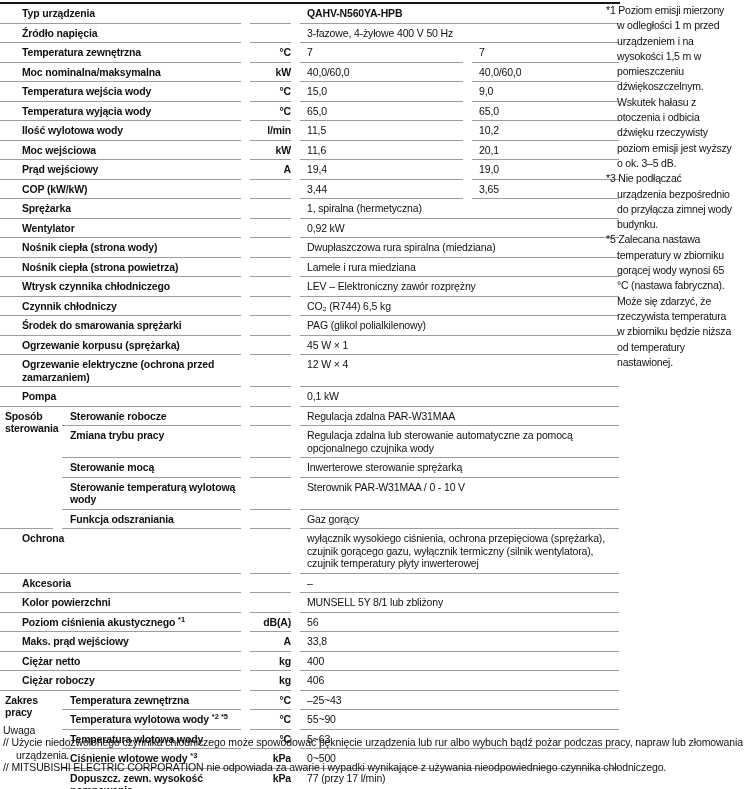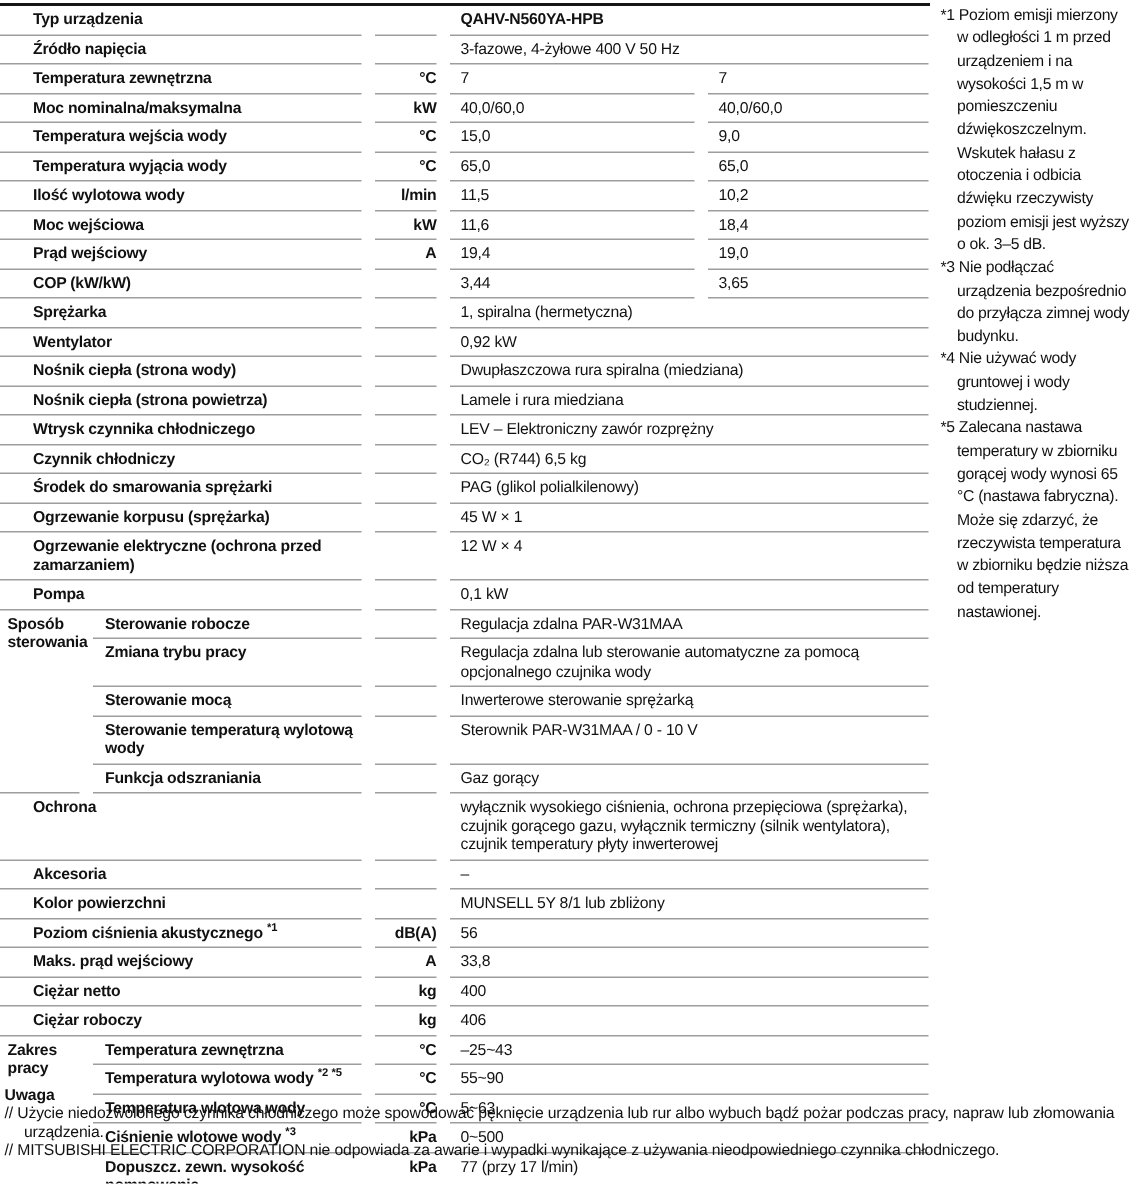--- a/index.html
+++ b/index.html
@@ -29,30 +29,30 @@
   td.lbl .c   { padding-left:5px; font-weight:700;margin-left:17px; }
   td.sublbl .c{ padding-left:8px; font-weight:700; }
   td.grp      { vertical-align:top; }
   td.grp .c   { padding-left:5px; font-weight:700; }
   td.unit .c  { padding-right:9px; font-weight:700; text-align:right; }
   td.val .c   { padding-left:7px; padding-right:8px; }
   td.val .c.b { font-weight:700; }
   sup.fnm { font-size:7.5px; vertical-align:super; line-height:0; letter-spacing:0; }
   
   .footnotes {
-    position:absolute; left:627px; top:3px; width:127px;
+    position:absolute; left:606px; top:3px; width:127px;
     font-size:10.5px; line-height:15.3px; letter-spacing:-0.2px; color:#111;
   }
   .fn { padding-left:11px; text-indent:-11px; }
   
   .notes {
     position:absolute; left:3px; top:724px; width:748px;
     font-size:10.5px; line-height:12.4px; letter-spacing:-0.1px;
   }
-  .notes-title { font-weight:700; }
+  .notes-title { font-weight:400; }
   .note-bold   { font-weight:700; }
   .note-item   { padding-left:13px; text-indent:-13px; }
 </style>
 </head>
 <body>
 
 <div class="main">
   <table class="spec">
     <colgroup>
       <col style="width:62px">
@@ -158,21 +158,21 @@
           <td class="lbl" colspan="2">
             <div class="c">Moc wejściowa</div>
           </td>
           <td class="unit">
             <div class="c">kW</div>
           </td>
           <td class="val">
             <div class="c">11,6</div>
           </td>
           <td class="val">
-            <div class="c">18,4</div>
+            <div class="c">20,1</div>
           </td>
         </tr>
         <tr>
           <td class="lbl" colspan="2">
             <div class="c">Prąd wejściowy</div>
           </td>
           <td class="unit">
             <div class="c">A</div>
           </td>
           <td class="val">
@@ -499,21 +499,20 @@
             <div class="c">77 (przy 17 l/min)</div>
           </td>
         </tr>
       </tbody>
   </table>
 </div>
 
 <div class="footnotes" id="footnotes">
     <div class="fn">*1 Poziom emisji mierzony w odległości 1 m przed urządzeniem i na wysokości 1,5 m w pomieszczeniu dźwiękoszczelnym. Wskutek hałasu z otoczenia i odbicia dźwięku rzeczywisty poziom emisji jest wyższy o ok. 3–5 dB.</div>
     <div class="fn">*3 Nie podłączać urządzenia bezpośrednio do przyłącza zimnej wody budynku.</div>
-    <div class="fn">*4 Nie używać wody gruntowej i wody studziennej.</div>
     <div class="fn">*5 Zalecana nastawa temperatury w zbiorniku gorącej wody wynosi 65 °C (nastawa fabryczna). Może się zdarzyć, że rzeczywista temperatura w zbiorniku będzie niższa od temperatury nastawionej.</div>
   </div>
 
 <div class="notes">
   <div class="notes-title">Uwaga</div>
   <div id="note-items">
       <div class="note-item">// Użycie niedozwolonego czynnika chłodniczego może spowodować pęknięcie urządzenia lub rur albo wybuch bądź pożar podczas pracy, napraw lub złomowania urządzenia.</div>
       <div class="note-item">// MITSUBISHI ELECTRIC CORPORATION nie odpowiada za awarie i wypadki wynikające z używania nieodpowiedniego czynnika chłodniczego.</div>
     </div>
 </div>

